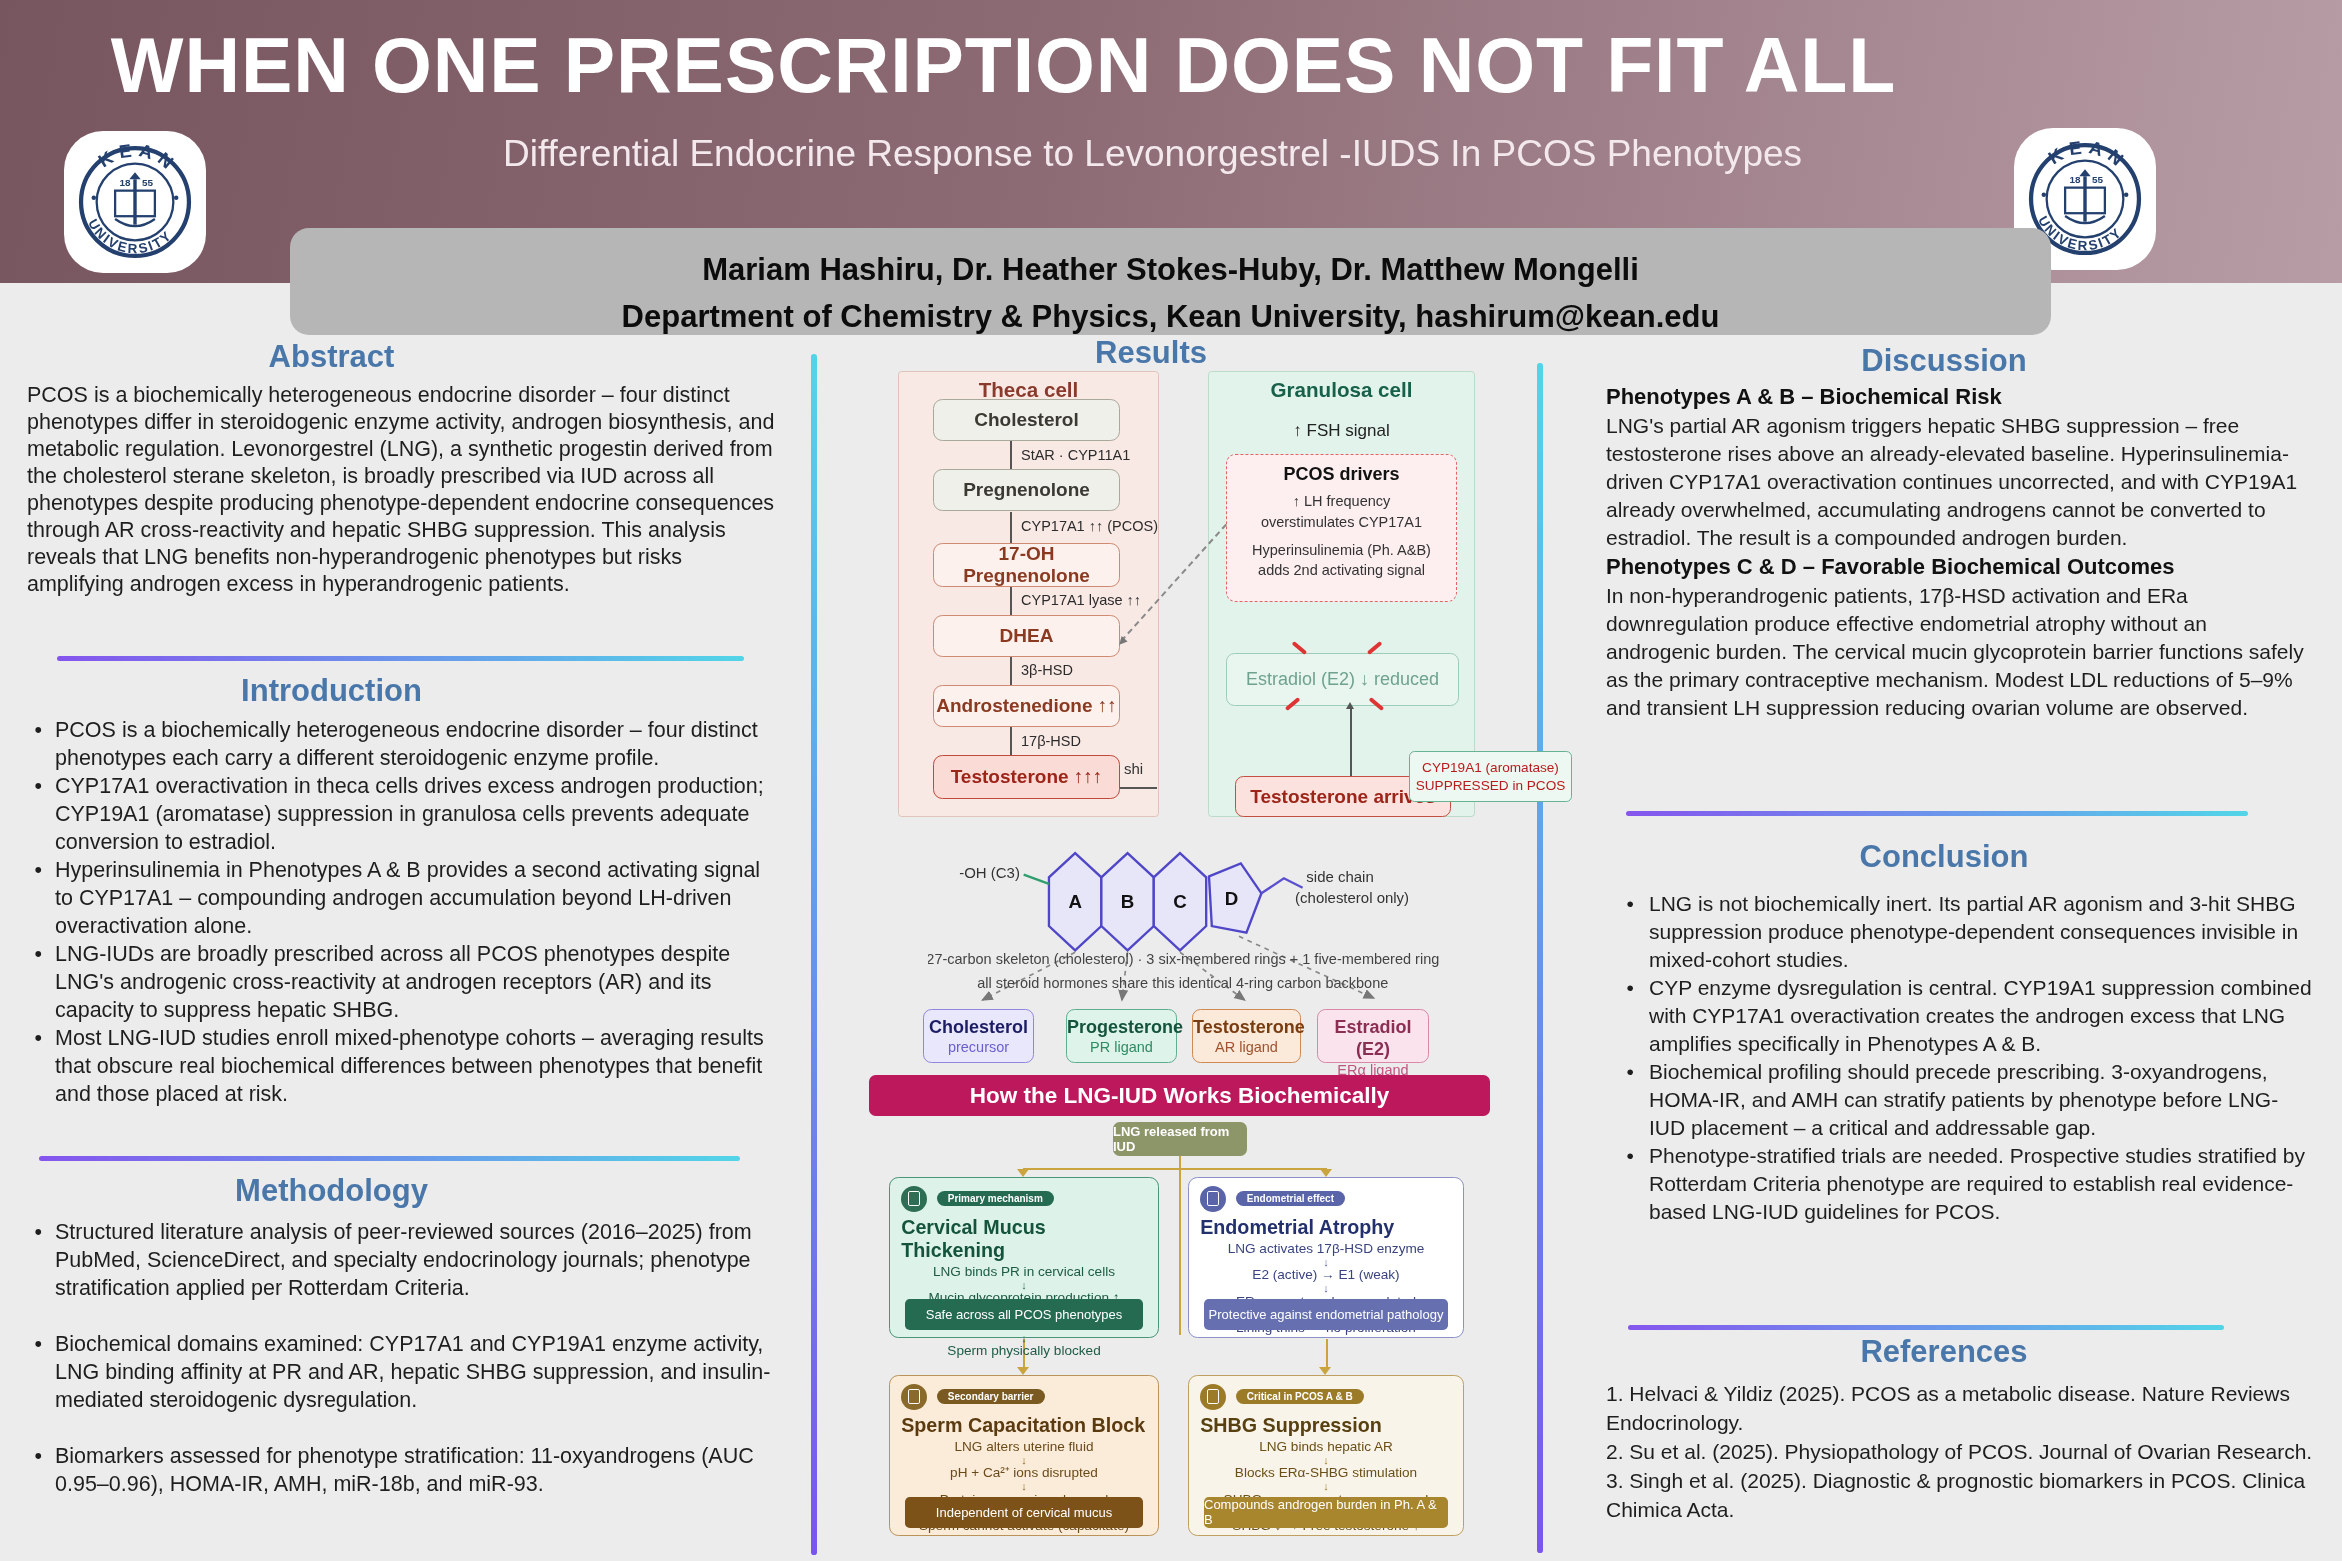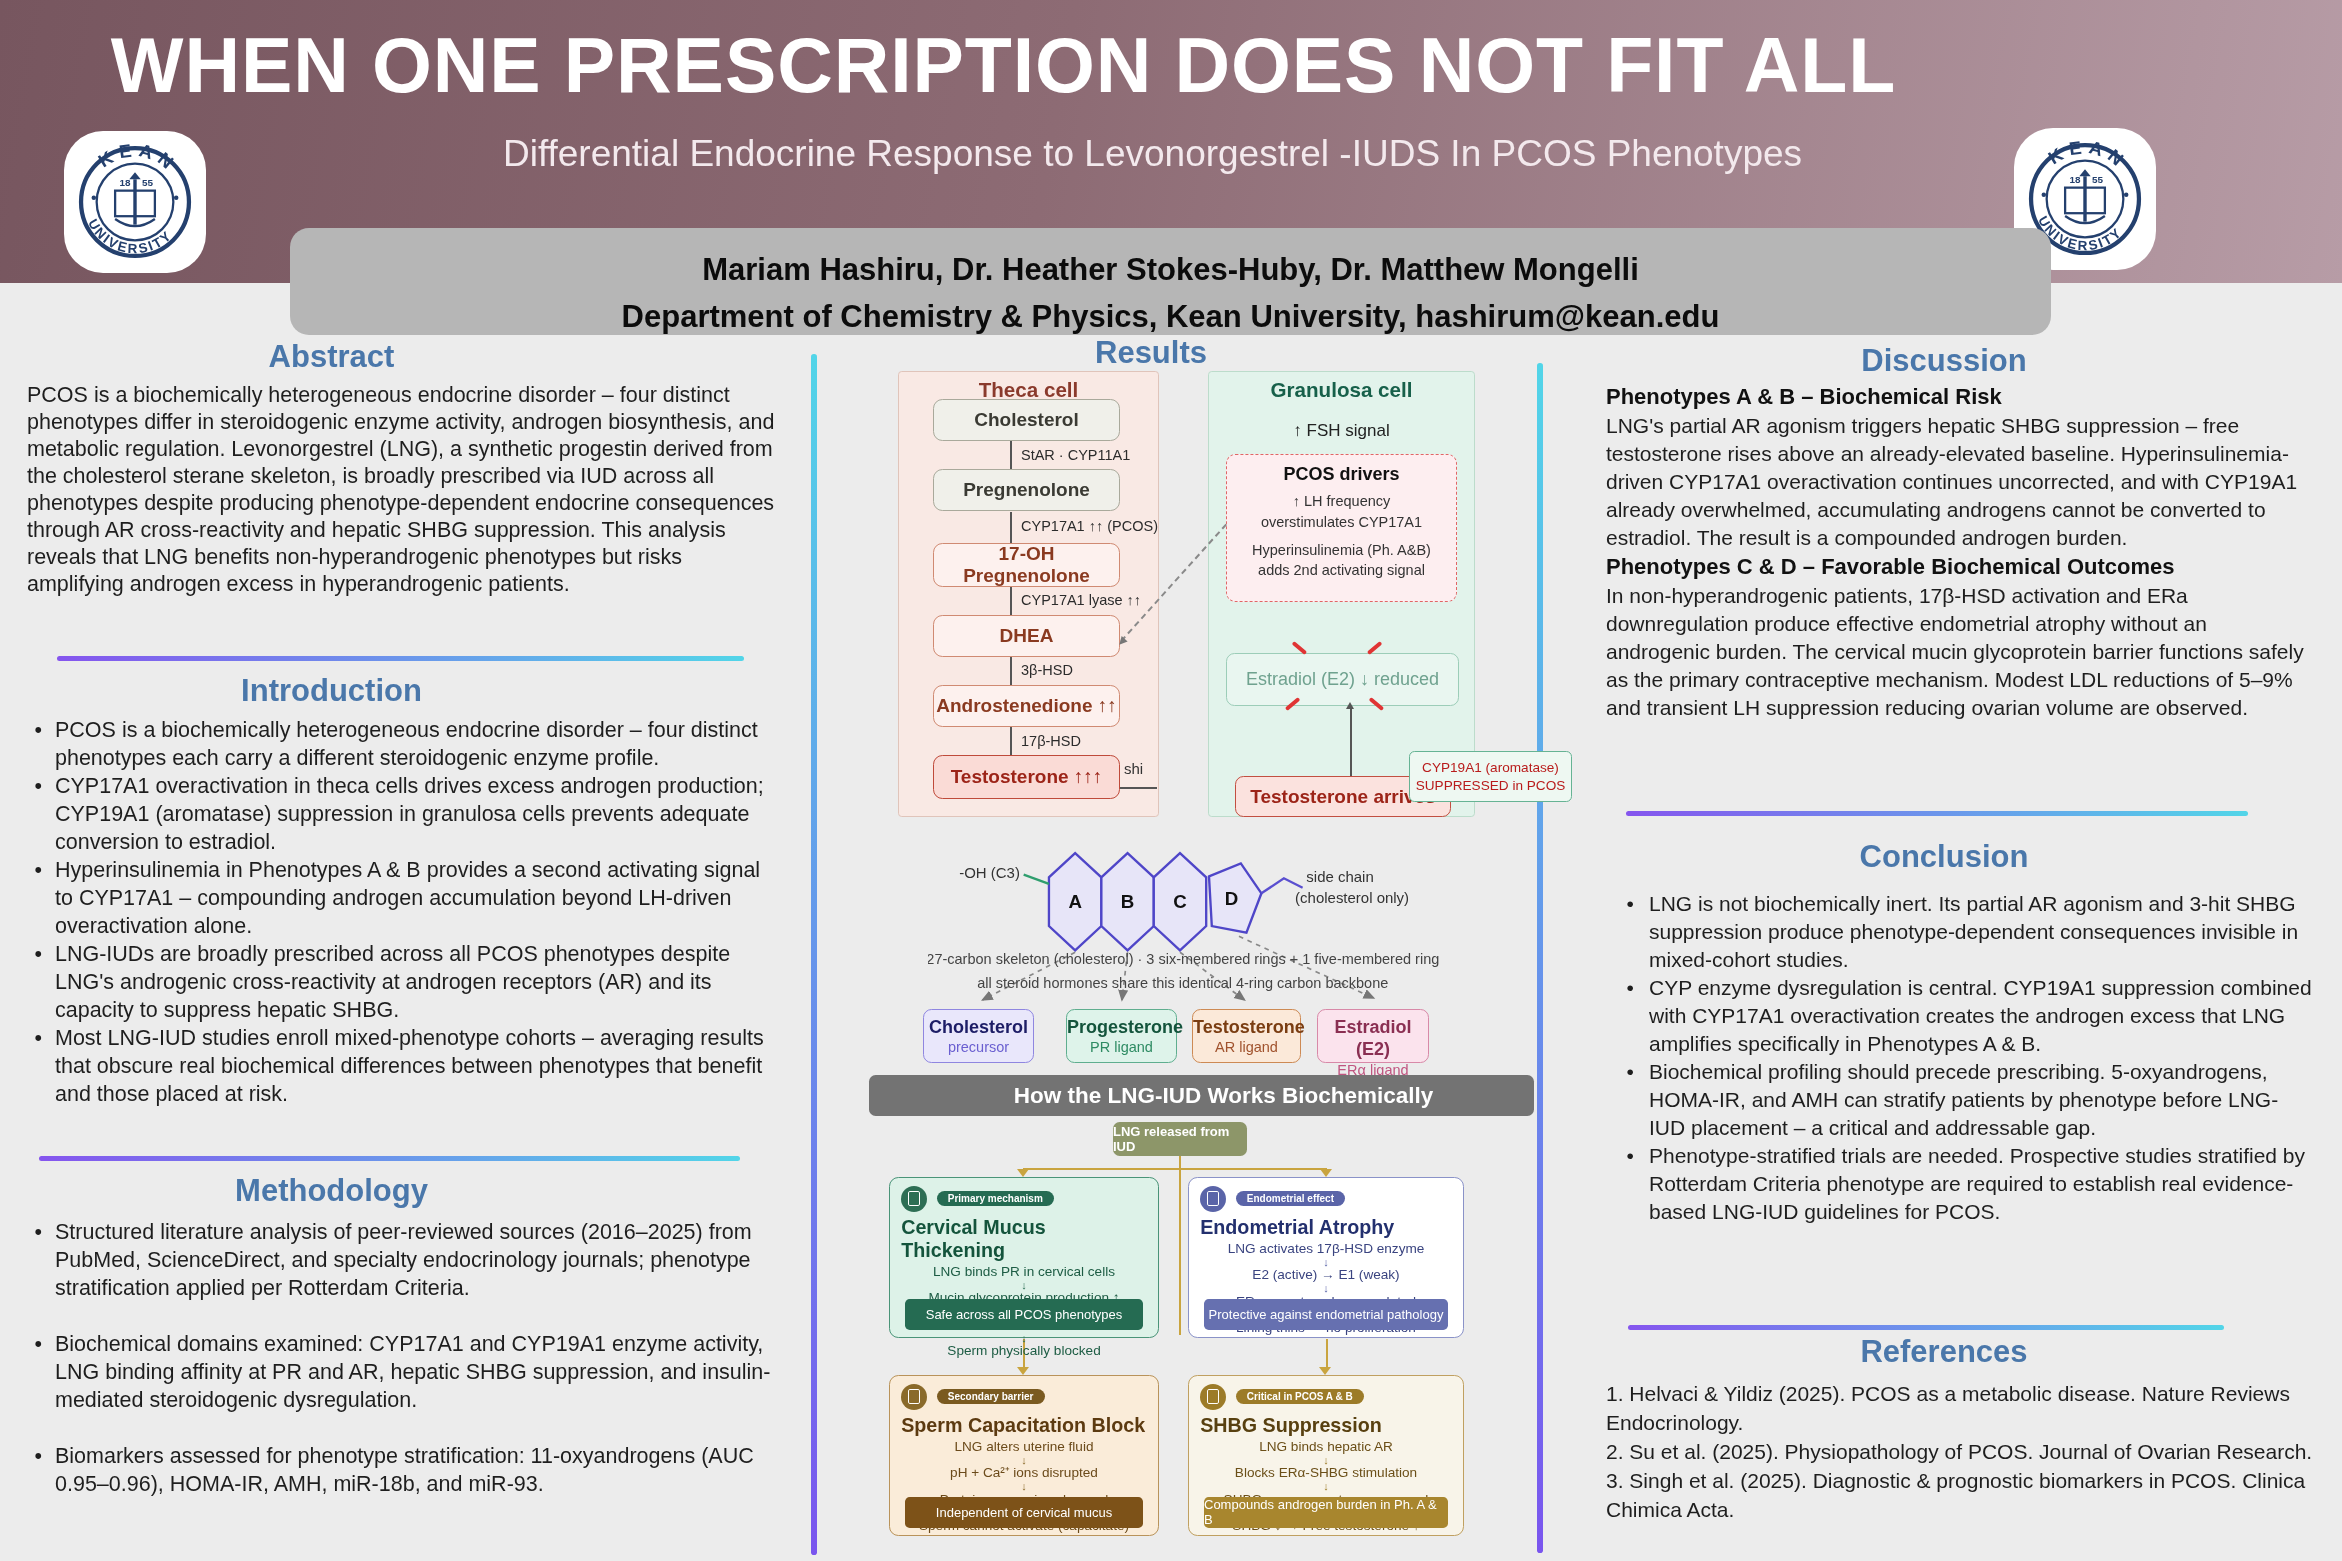--- a/index.html
+++ b/index.html
@@ -78,23 +78,23 @@
   .lig{position:absolute;top:1009px;height:54px;border-radius:8.4px;text-align:center;
        box-sizing:border-box;padding-top:5.6px;}
   .lig .ln{font-size:18px;font-weight:bold;line-height:22.5px;}
   .lig .ls{font-size:14.5px;line-height:19px;}
   .lig.chol{background:#e9e7fb;border:1.4px solid #8f86e0;} .lig.chol .ln{color:#1d1d66;} .lig.chol .ls{color:#6a5fd0;}
   .lig.prog{background:#def3ea;border:1.4px solid #5fae8f;} .lig.prog .ln{color:#14543c;} .lig.prog .ls{color:#2e8b63;}
   .lig.test{background:#fbe9d9;border:1.4px solid #cd8a54;} .lig.test .ln{color:#7a3d12;} .lig.test .ls{color:#a0522d;}
   .lig.estr{background:#fbe3ed;border:1.4px solid #d889a8;} .lig.estr .ln{color:#8a2f52;} .lig.estr .ls{color:#c05580;}
 
   
-  .howbar{position:absolute;left:869px;top:1075px;width:621px;height:41px;background:#737373;
+  .howbar{position:absolute;left:869px;top:1075px;width:621px;height:41px;background:#be185d;
        border-radius:6.6px;color:#fff;font-weight:bold;font-size:22.5px;display:flex;
-       align-items:center;justify-content:center;padding-left:44px;}
+       align-items:center;justify-content:center;}
   .lngbtn{position:absolute;left:1113px;top:1122px;width:134px;height:34px;background:#8d9669;
        border-radius:6.6px;color:#fff;font-weight:bold;font-size:13px;display:flex;
        align-items:center;justify-content:center;}
   .conn{position:absolute;background:#c9a43f;}
   .contri{position:absolute;width:0;height:0;border-left:6.6px solid transparent;
        border-right:6.6px solid transparent;border-top:8.4px solid #c9a43f;}
 
   .card{position:absolute;height:161px;border-radius:9.4px;box-sizing:border-box;
        padding:7.5px 11.2px 0 11.2px;}
   .card .crow{display:flex;align-items:center;gap:9.4px;}
@@ -405,21 +405,21 @@
   <div class="rbody-txt">LNG's partial AR agonism triggers hepatic SHBG suppression – free testosterone rises above an already-elevated baseline. Hyperinsulinemia-driven CYP17A1 overactivation continues uncorrected, and with CYP19A1 already overwhelmed, accumulating androgens cannot be converted to estradiol. The result is a compounded androgen burden.</div>
   <div class="disc-h">Phenotypes C &amp; D – Favorable Biochemical Outcomes</div>
   <div class="rbody-txt">In non-hyperandrogenic patients, 17β-HSD activation and ERa downregulation produce effective endometrial atrophy without an androgenic burden. The cervical mucin glycoprotein barrier functions safely as the primary contraceptive mechanism. Modest LDL reductions of 5–9% and transient LH suppression reducing ovarian volume are observed.</div>
 </div>
 <div class="abs hdiv" style="left:1626px;top:811px;width:622px;"></div>
 
 <div class="abs sec-title" style="left:1606px;top:839px;width:676px;">Conclusion</div>
 <div class="abs" style="left:1621px;top:890px;width:693px;">
   <div class="rbullet">LNG is not biochemically inert. Its partial AR agonism and 3-hit SHBG suppression produce phenotype-dependent consequences invisible in mixed-cohort studies.</div>
   <div class="rbullet">CYP enzyme dysregulation is central. CYP19A1 suppression combined with CYP17A1 overactivation creates the androgen excess that LNG amplifies specifically in Phenotypes A &amp; B.</div>
-  <div class="rbullet">Biochemical profiling should precede prescribing. 5-oxyandrogens, HOMA-IR, and AMH can stratify patients by phenotype before LNG-IUD placement – a critical and addressable gap.</div>
+  <div class="rbullet">Biochemical profiling should precede prescribing. 3-oxyandrogens, HOMA-IR, and AMH can stratify patients by phenotype before LNG-IUD placement – a critical and addressable gap.</div>
   <div class="rbullet">Phenotype-stratified trials are needed. Prospective studies stratified by Rotterdam Criteria phenotype are required to establish real evidence-based LNG-IUD guidelines for PCOS.</div>
 </div>
 <div class="abs hdiv" style="left:1628px;top:1325px;width:596px;"></div>
 
 <div class="abs sec-title" style="left:1606px;top:1334px;width:676px;">References</div>
 <div class="abs" style="left:1606px;top:1379px;width:708px;">
   <div class="rbody-txt" style="line-height:29px;">1. Helvaci &amp; Yildiz (2025). PCOS as a metabolic disease. Nature Reviews Endocrinology.</div>
   <div class="rbody-txt" style="line-height:29px;">2. Su et al. (2025). Physiopathology of PCOS. Journal of Ovarian Research.</div>
   <div class="rbody-txt" style="line-height:29px;">3. Singh et al. (2025). Diagnostic &amp; prognostic biomarkers in PCOS. Clinica Chimica Acta.</div>
 </div>

